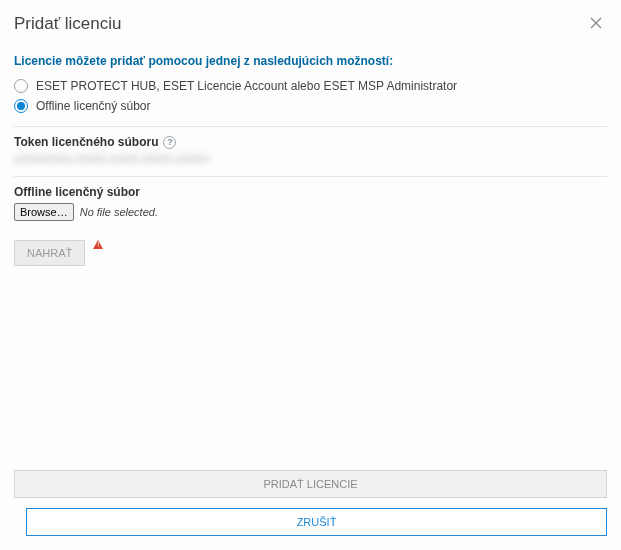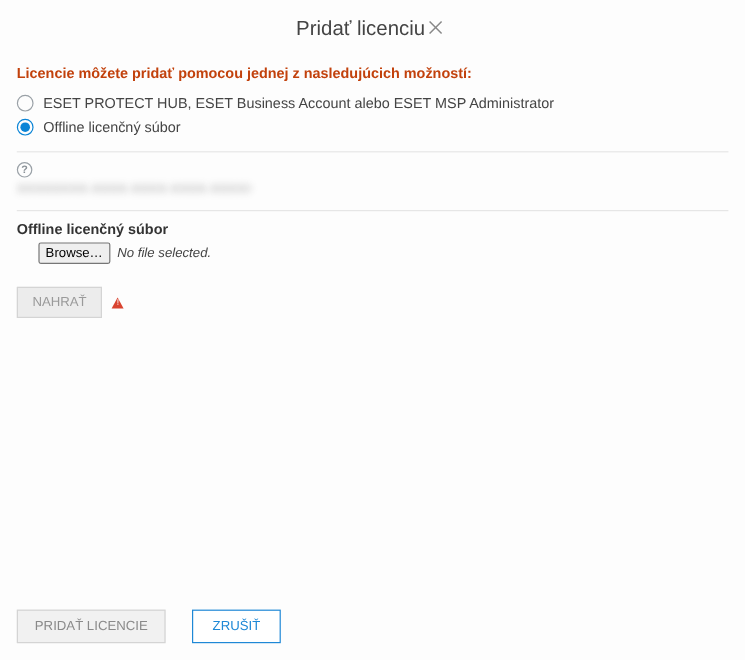--- a/index.html
+++ b/index.html
@@ -16,21 +16,21 @@
   .dialog {
     position: absolute;
     inset: 0;
     display: flex;
     flex-direction: column;
   }
   .header {
     padding: 14px 16px 8px 14px;
     display: flex;
     align-items: flex-start;
-    justify-content: center;
+    justify-content: space-between;
   }
   .header-title {
     font-size: 17px;
     font-weight: 400;
     color: #444;
   }
   .close-btn {
     width: 18px; height: 18px;
     color: #888;
     cursor: pointer;
@@ -40,21 +40,21 @@
   }
   .close-btn svg { width: 14px; height: 14px; }
   .body {
     flex: 1;
     padding: 4px 14px 0 14px;
     overflow: auto;
   }
   .instruction {
     font-size: 12px;
     font-weight: 600;
-    color: #c2410c;
+    color: #0369a1;
     margin: 8px 0 8px 0;
   }
   .radio-row {
     display: flex;
     align-items: center;
     gap: 8px;
     padding: 3px 0;
     cursor: pointer;
   }
   .radio {
@@ -113,39 +113,38 @@
     opacity: 0.6;
     font-size: 11px;
     color: #6b6b6b;
     white-space: nowrap;
     overflow: hidden;
   }
   .file-row {
     display: flex;
     align-items: center;
     gap: 6px;
-    margin: 4px 0 10px 18px;
+    margin: 4px 0 10px 0;
   }
   .browse-btn {
     font-family: Arial, sans-serif;
     font-size: 11px;
     padding: 2px 5px;
     background: #efefef;
     border: 1px solid #767676;
     border-radius: 2px;
     cursor: pointer;
   }
   .file-status {
     font-size: 11px;
     color: #444;
     font-style: italic;
   }
   .upload-row {
     display: flex;
-    align-items: center;
     gap: 8px;
     margin-top: 19px;
   }
   .btn {
     font-size: 11px;
     padding: 6px 12px;
     border: 1px solid #d4d4d4;
     background: #f4f4f4;
     color: #555;
     text-transform: uppercase;
@@ -171,20 +170,21 @@
     width: 2px;
     font-size: 7px;
     color: #fff;
     text-align: center;
   }
   .footer {
     border-top: 0;
     padding: 10px 14px 14px 14px;
     display: flex;
     gap: 10px;
+    flex-direction: column;
   }
   .btn-secondary {
     font-size: 11px;
     padding: 7px 14px;
     border: 1px solid #d4d4d4;
     background: #f1f1f1;
     color: #8a8a8a;
     text-transform: uppercase;
     cursor: pointer;
   }
@@ -213,30 +213,31 @@
       </svg>
     </div>
   </div>
 
   <div class="body">
 
     <div class="instruction">Licencie môžete pridať pomocou jednej z nasledujúcich možností:</div>
 
     <div class="radio-row">
       <div class="radio"></div>
-      <div class="radio-label">ESET PROTECT HUB, ESET Business Account alebo ESET MSP Administrator</div>
+      <div class="radio-label">ESET PROTECT HUB, ESET Licencie Account alebo ESET MSP Administrator</div>
     </div>
     <div class="radio-row">
       <div class="radio selected"></div>
       <div class="radio-label">Offline licenčný súbor</div>
     </div>
 
     <hr class="section-divider">
 
     <div class="section-title">
+      <span>Token licenčného súboru</span>
       <span class="help-icon">?</span>
     </div>
     <div class="token-blur">XXXXXXXX-XXXX-XXXX-XXXX-XXXXXXXXXXXX</div>
 
     <hr class="section-divider">
 
     <div class="section-title">
       <span>Offline licenčný súbor</span>
     </div>
 

